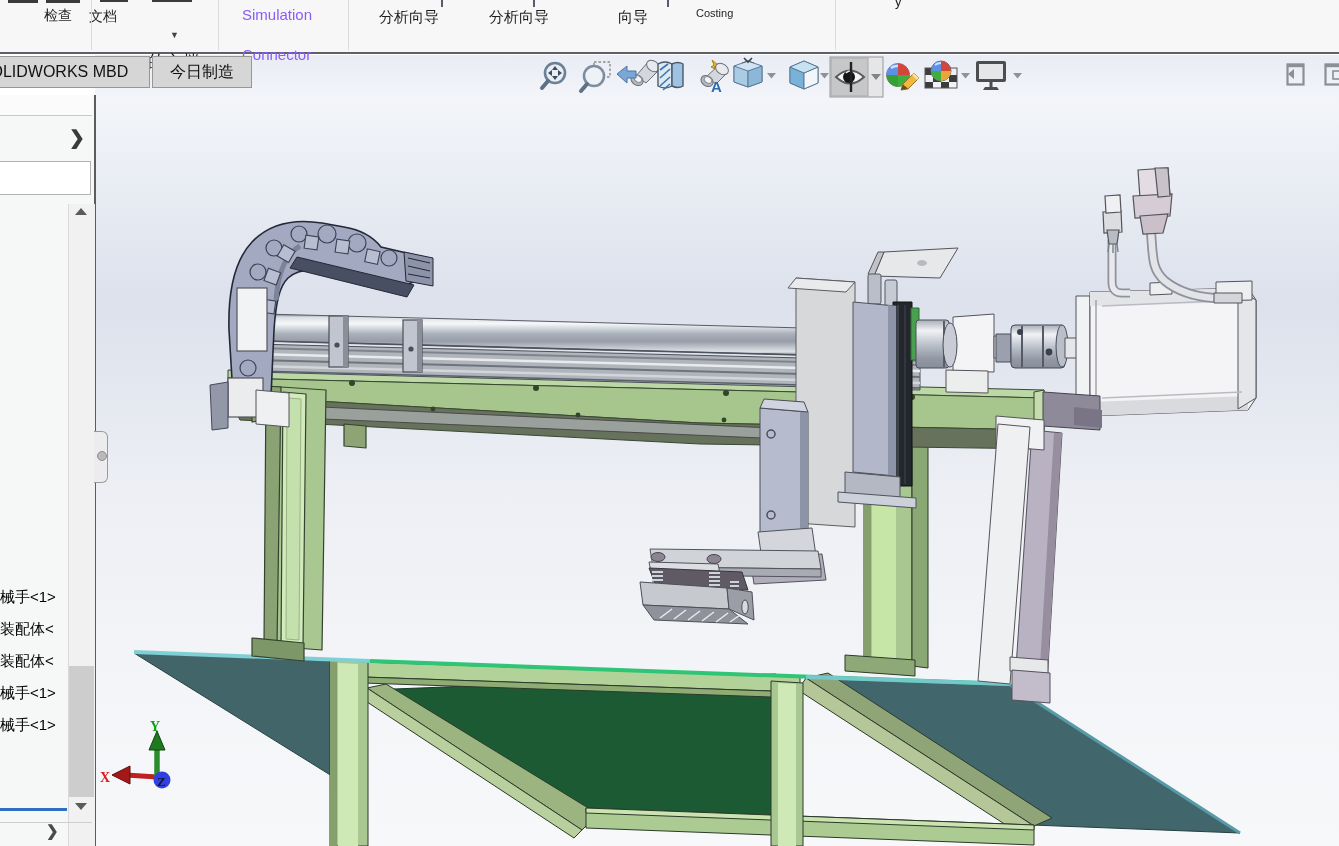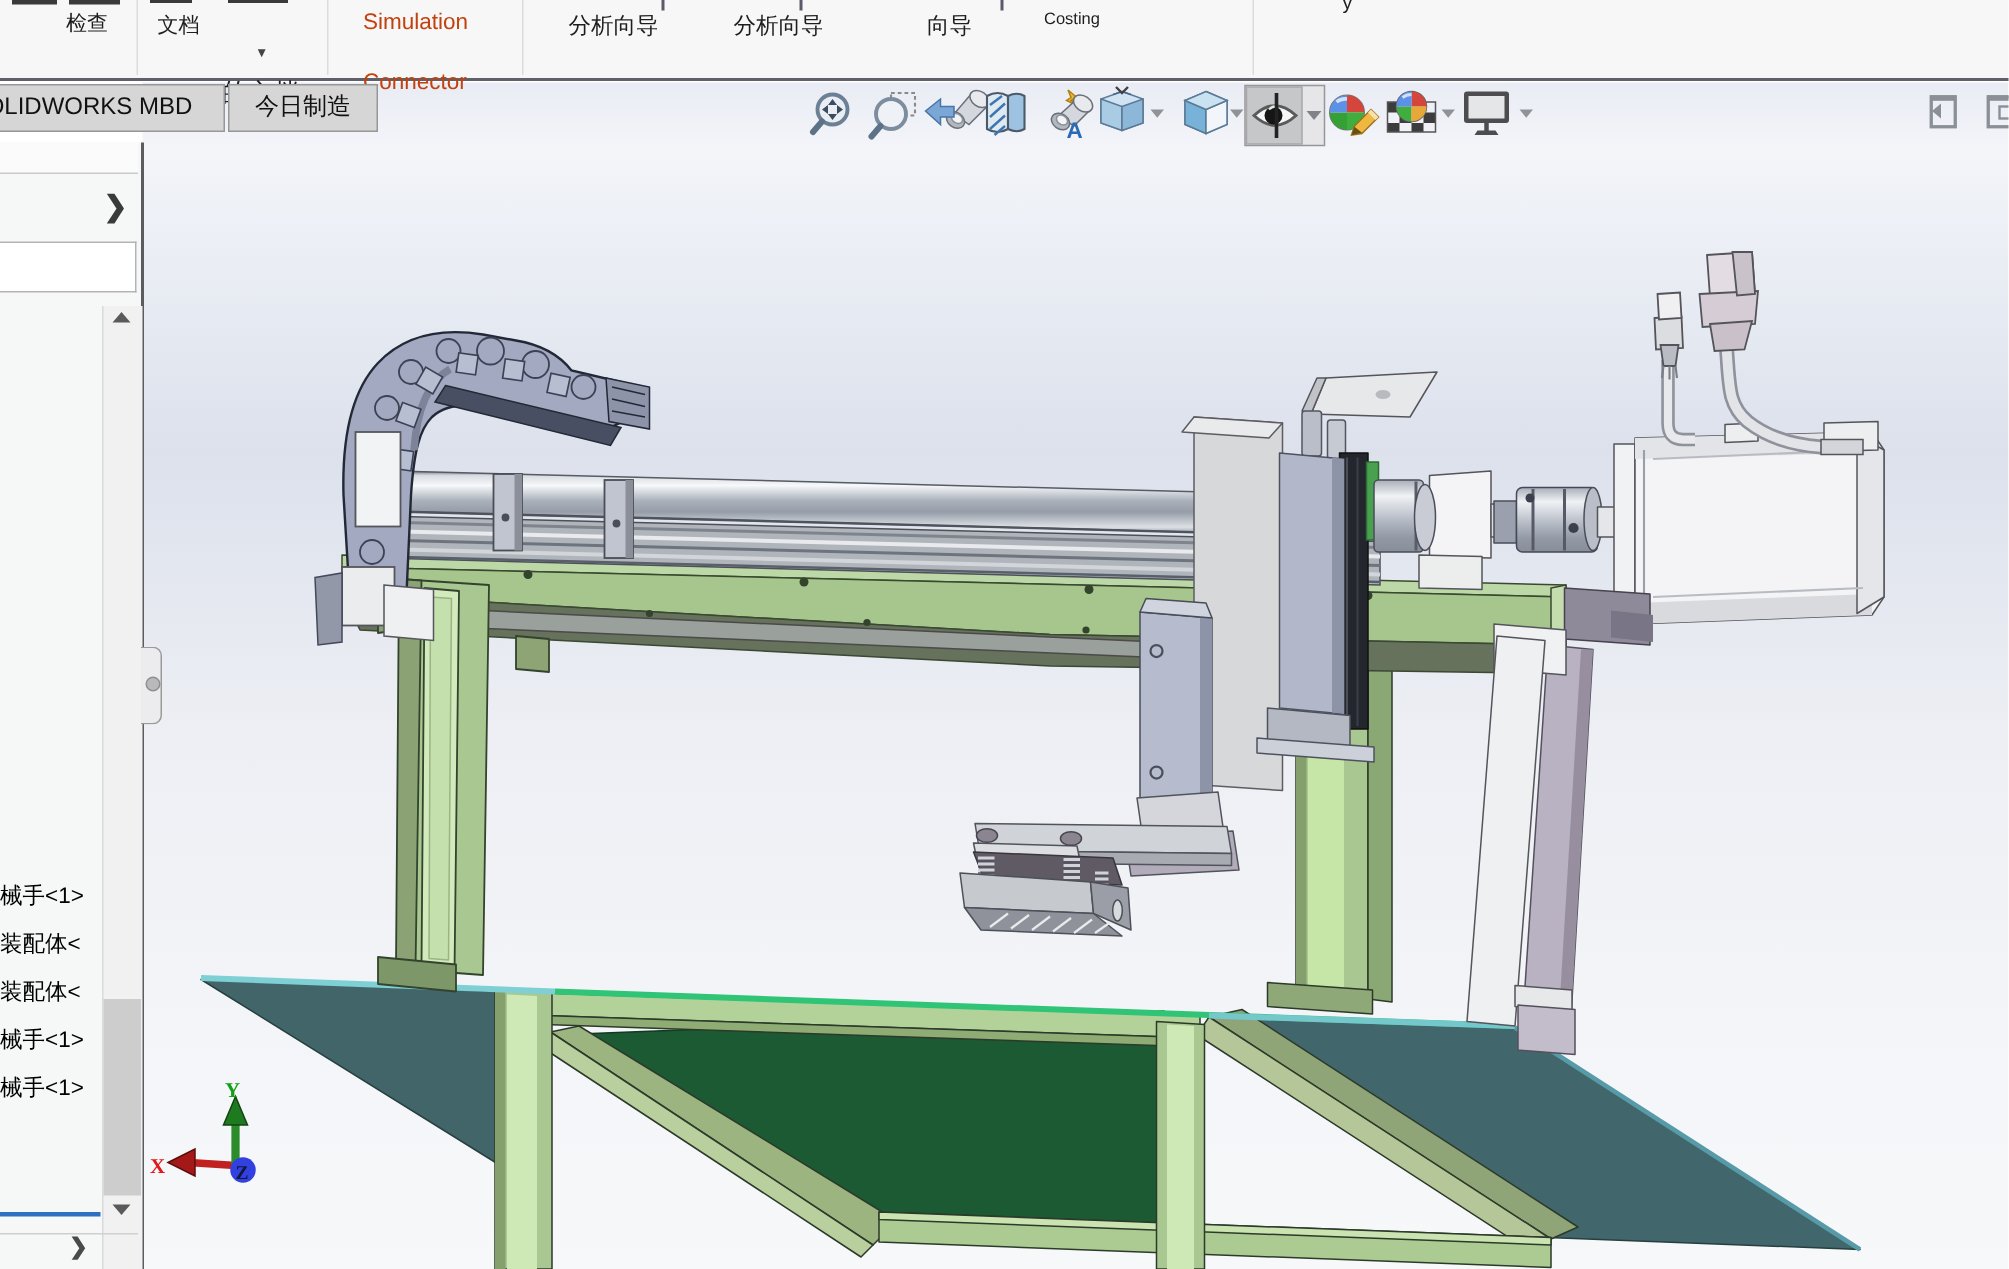--- a/index.html
+++ b/index.html
@@ -2,21 +2,21 @@
 <html><head>
 <meta charset="utf-8">
 <style>
 html,body{margin:0;padding:0;width:1339px;height:846px;overflow:hidden;
 font-family:"Liberation Sans",sans-serif;background:#fff;}
 #page{position:absolute;left:0;top:0;width:1339px;height:846px;}
 .abs{position:absolute;}
 
 #ribbon{left:0;top:0;width:1339px;height:52px;background:#f7f7f7;border-bottom:2px solid #60606a;}
 #ribbon .lbl{position:absolute;color:#1e1e1e;font-size:14px;white-space:nowrap;}
-#ribbon .grey{color:#c2410c;font-size:15px;}
+#ribbon .grey{color:#8b5cf6;font-size:15px;}
 #ribbon .sep{position:absolute;top:0;width:1px;height:50px;background:#dcdcdc;}
 #ribbon .tick{position:absolute;top:0;width:2px;height:7px;background:#5a5a6a;}
 
 #tabstrip{left:0;top:55px;width:1339px;height:40px;}
 .tab{position:absolute;top:1px;height:30px;background:#d6d6d6;border:1px solid #979797;
 color:#111;font-size:16px;text-align:center;line-height:30px;}
 
 #lpanel{left:0;top:95px;width:94px;height:751px;background:#f6f7f7;border-right:2px solid #5c5c60;}
 .ltext{position:absolute;color:#000;font-size:15px;white-space:nowrap;}
 
@@ -455,21 +455,21 @@
       <path d="M1013,73 l4.5,5.5 4.5,-5.5 z" fill="#8f9398"></path>
     </g>
   </svg>
 
   <div id="ribbon" class="abs">
     <div class="lbl" style="left:44px;top:7px;text-align:right;">检查</div>
     <div class="abs" style="left:8px;top:0;width:30px;height:3px;background:#3a3a3a;"></div>
     <div class="abs" style="left:46px;top:0;width:34px;height:3px;background:#3a3a3a;"></div>
     <div class="abs" style="left:100px;top:0;width:28px;height:2px;background:#3a3a3a;"></div>
     <div class="abs" style="left:152px;top:0;width:40px;height:2px;background:#3a3a3a;"></div>
-    <div class="lbl" style="left:105px;top:8px;">文档</div>
+    <div class="lbl" style="left:89px;top:8px;">文档</div>
     <div class="lbl" style="left:148px;top:2px;font-size:17px;margin-top:48px;">的文档</div>
     <div class="lbl" style="left:170px;top:30px;font-size:9px;color:#444;">▼</div>
     <div class="sep" style="left:91px;"></div>
     <div class="sep" style="left:218px;"></div>
     <div class="sep" style="left:348px;"></div>
     <div class="sep" style="left:835px;"></div>
     <div class="lbl grey" style="left:242px;top:6px;">Simulation</div>
     <div class="lbl grey" style="left:242px;top:29px;margin-top:17px;">Connector</div>
     <div class="lbl" style="left:379px;top:8px;font-size:15px;">分析向导</div>
     <div class="lbl" style="left:489px;top:8px;font-size:15px;">分析向导</div>

